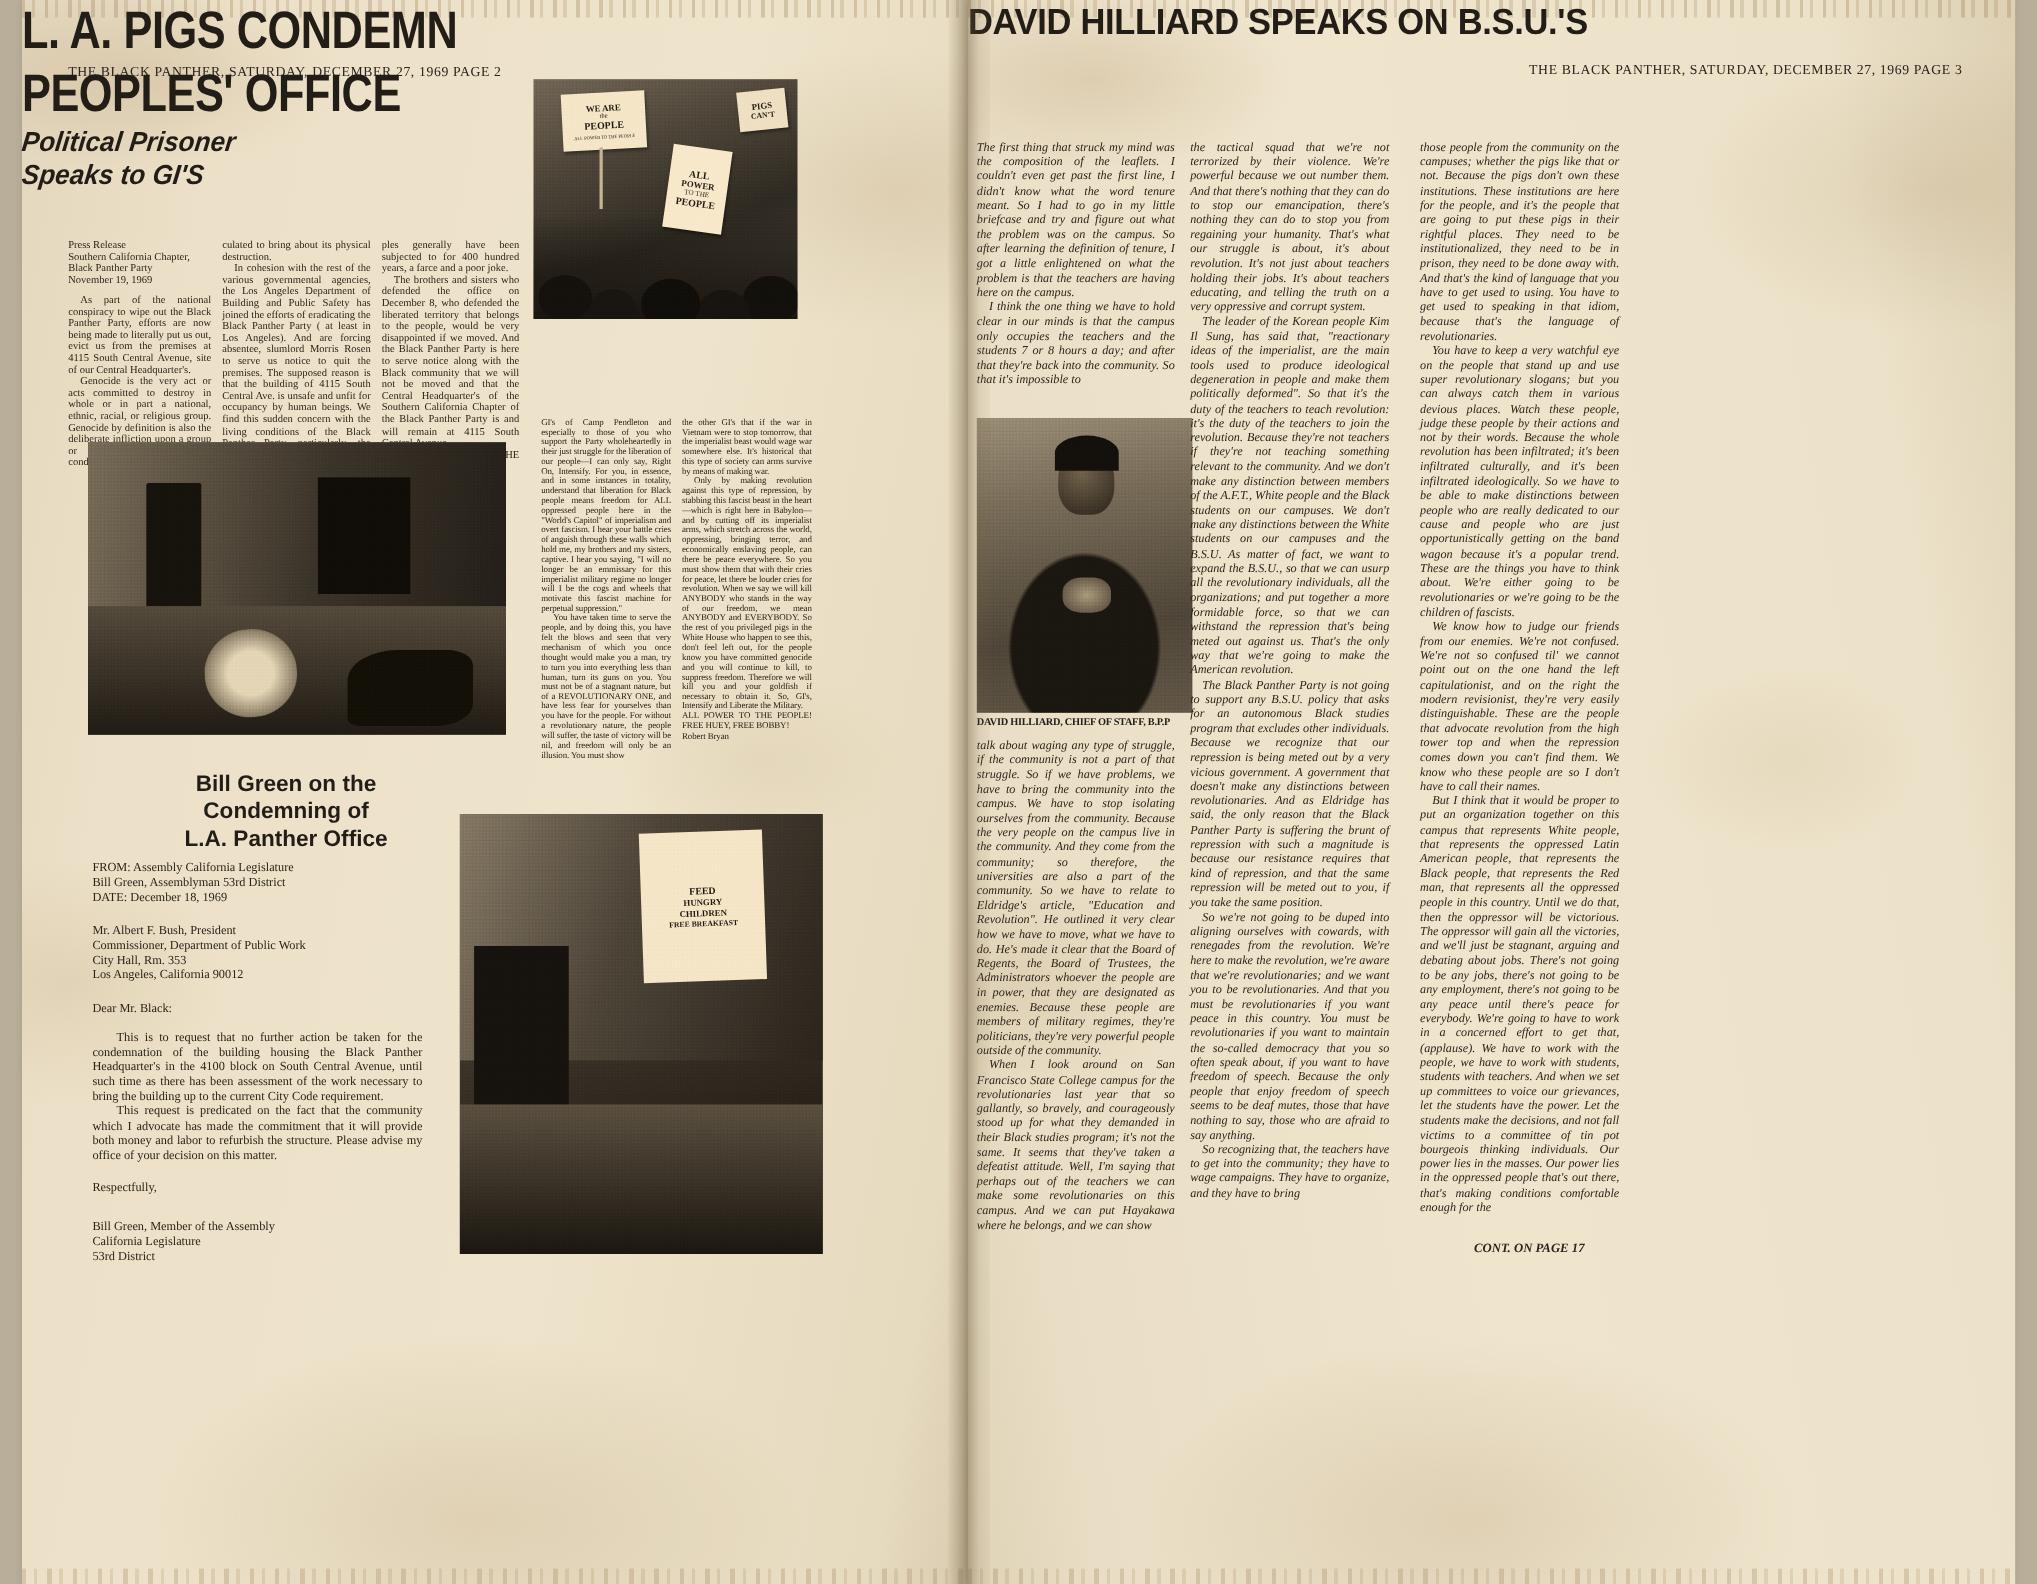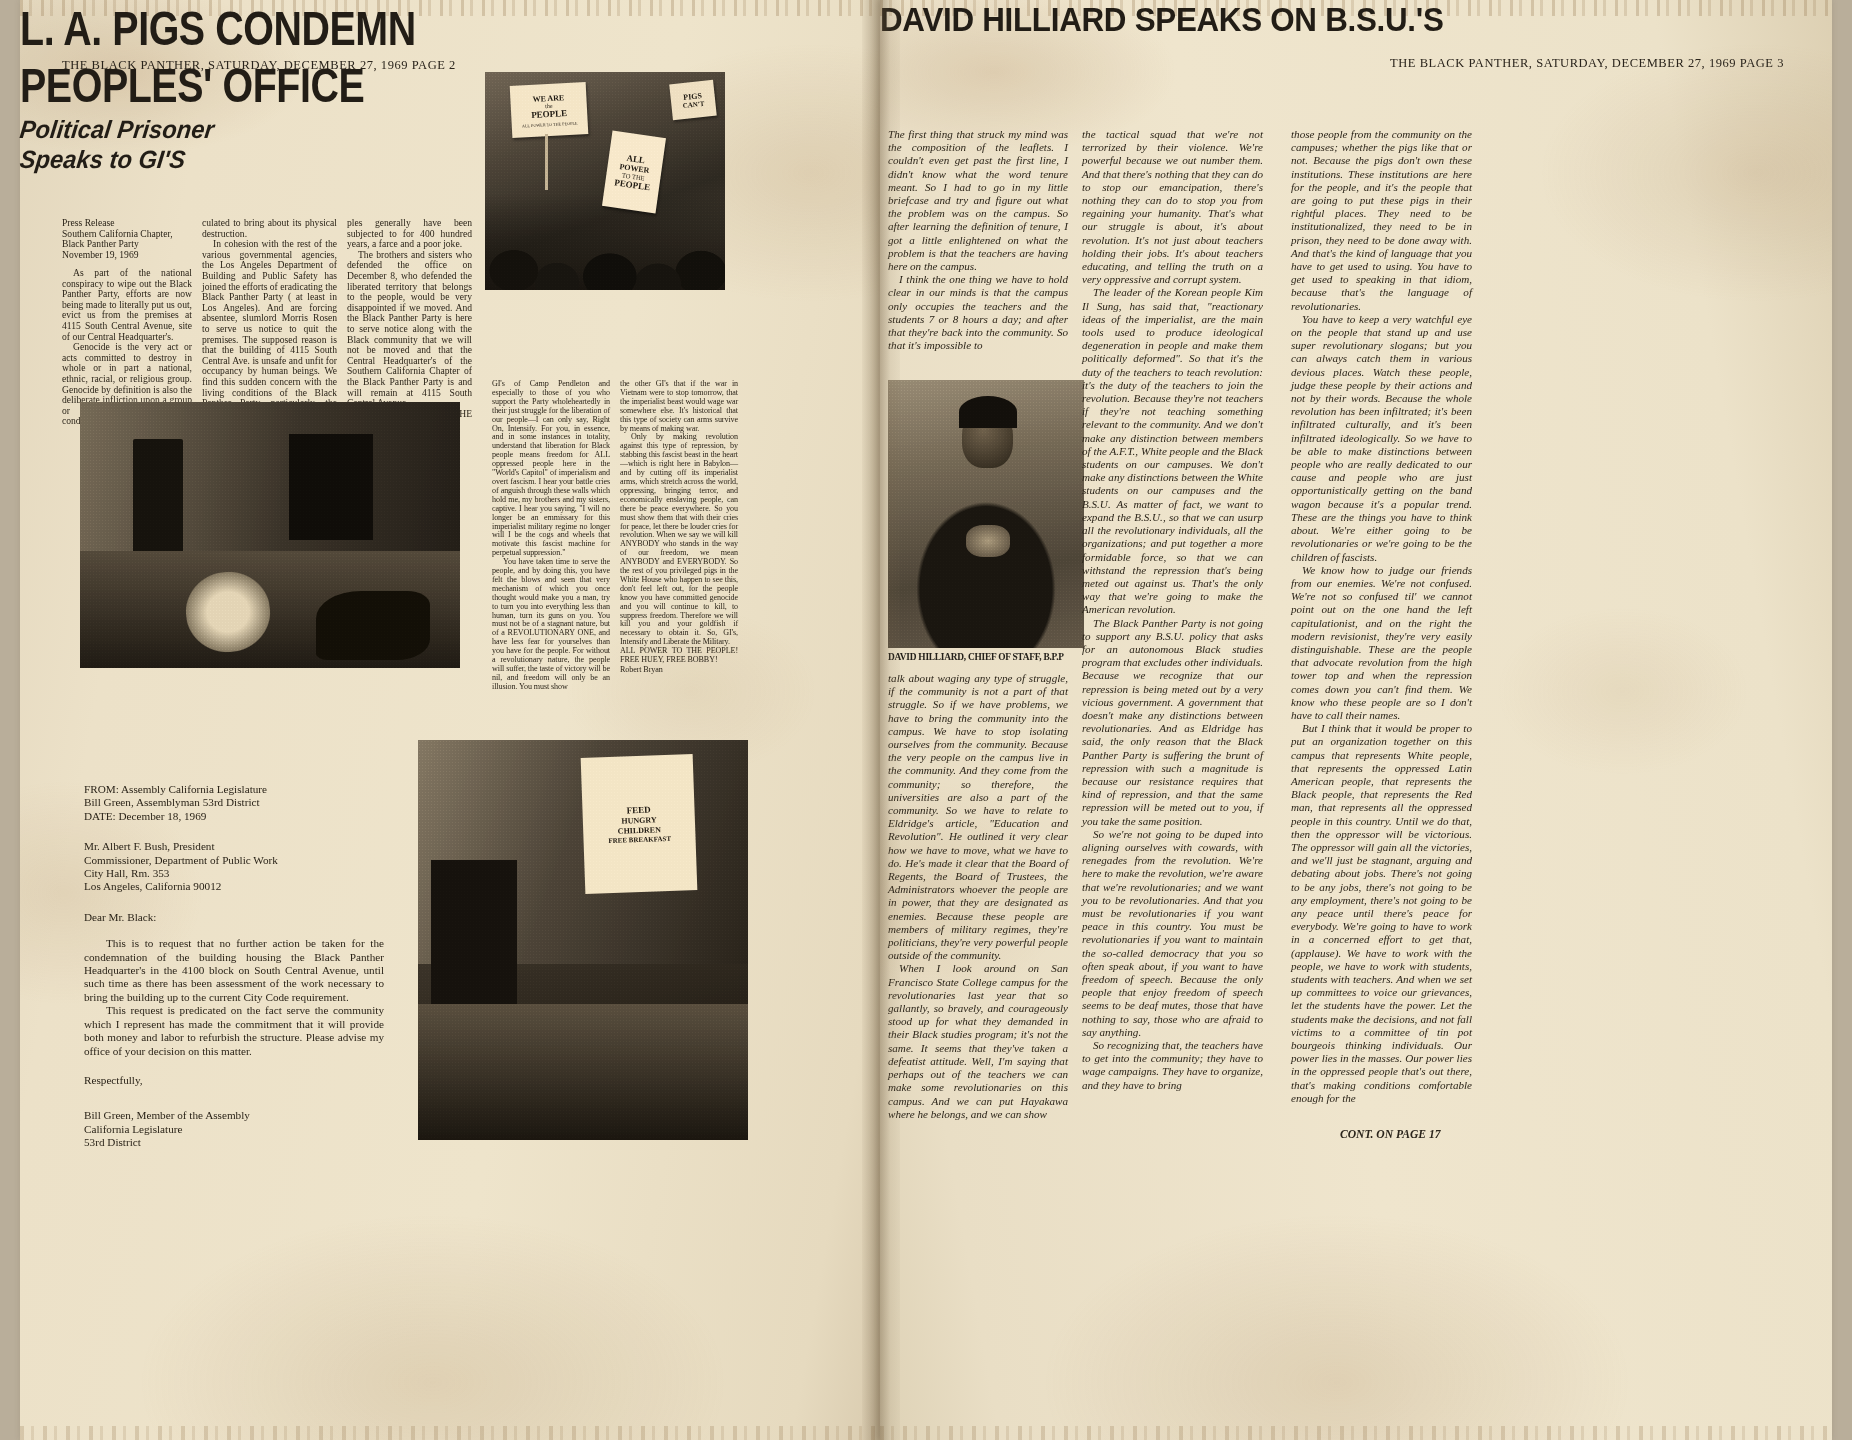--- a/index.html
+++ b/index.html
@@ -160,35 +160,41 @@
       <div style="position:absolute;left:0;bottom:0;width:100%;height:44%;
            background:linear-gradient(0deg,#221d16,#51473a);"></div>
       <div style="position:absolute;left:28%;bottom:6%;width:22%;height:30%;
            background:radial-gradient(ellipse at 50% 50%,#cfc6b0 35%,#7d735f 70%,transparent 72%);
            transform:rotate(-4deg);"></div>
       <div style="position:absolute;left:62%;bottom:3%;width:30%;height:26%;background:#171309;
            border-radius:40% 20% 30% 10%;"></div>
       <div class="ph-grain"></div>
     </div>
 
+    <div style="position:absolute;left:90px;top:700px;width:300px;text-align:center;
+         font-family:'Liberation Sans',sans-serif;font-weight:bold;font-size:20.5px;line-height:25px;color:#221d16;">
+      <div>Bill Green on the</div>
+      <div>Condemning of</div>
+      <div>L.A. Panther Office</div>
+    </div>
 
     <div class="col body-serif med" style="left:64px;top:783px;width:300px;text-align:left;">
       <div>FROM: Assembly California Legislature</div>
       <div>Bill Green, Assemblyman 53rd District</div>
       <div>DATE: December 18, 1969</div>
       <div style="height:17px;"></div>
       <div>Mr. Albert F. Bush, President</div>
       <div>Commissioner, Department of Public Work</div>
       <div>City Hall, Rm. 353</div>
       <div>Los Angeles, California   90012</div>
       <div style="height:17px;"></div>
       <div>Dear Mr. Black:</div>
       <div style="height:13px;"></div>
       <p style="text-align:justify;text-indent:22px;">This is to request that no further action be taken for the condemnation of the building housing  the Black Panther Headquarter's in the 4100 block on South Central Avenue, until such time as there has been assessment of the work necessary to bring the building up to the current City Code requirement.</p>
-      <p style="text-align:justify;text-indent:22px;">This request is predicated on the fact serve the community which I represent has made the commitment that it will provide both money and labor to refurbish the structure. Please advise my office of your decision on this matter.</p>
+      <p style="text-align:justify;text-indent:22px;">This request is predicated on the fact that the community which I advocate has made the commitment that it will provide both money and labor to refurbish the structure. Please advise my office of your decision on this matter.</p>
       <div style="height:16px;"></div>
       <div>Respectfully,</div>
       <div style="height:22px;"></div>
       <div>Bill Green, Member of the Assembly</div>
       <div>California Legislature</div>
       <div>53rd District</div>
     </div>
 
     <div class="photo" style="left:398px;top:740px;width:330px;height:400px;
          background:linear-gradient(165deg,#6a6154 0%,#423a30 35%,#272119 75%,#3c342a 100%);">

